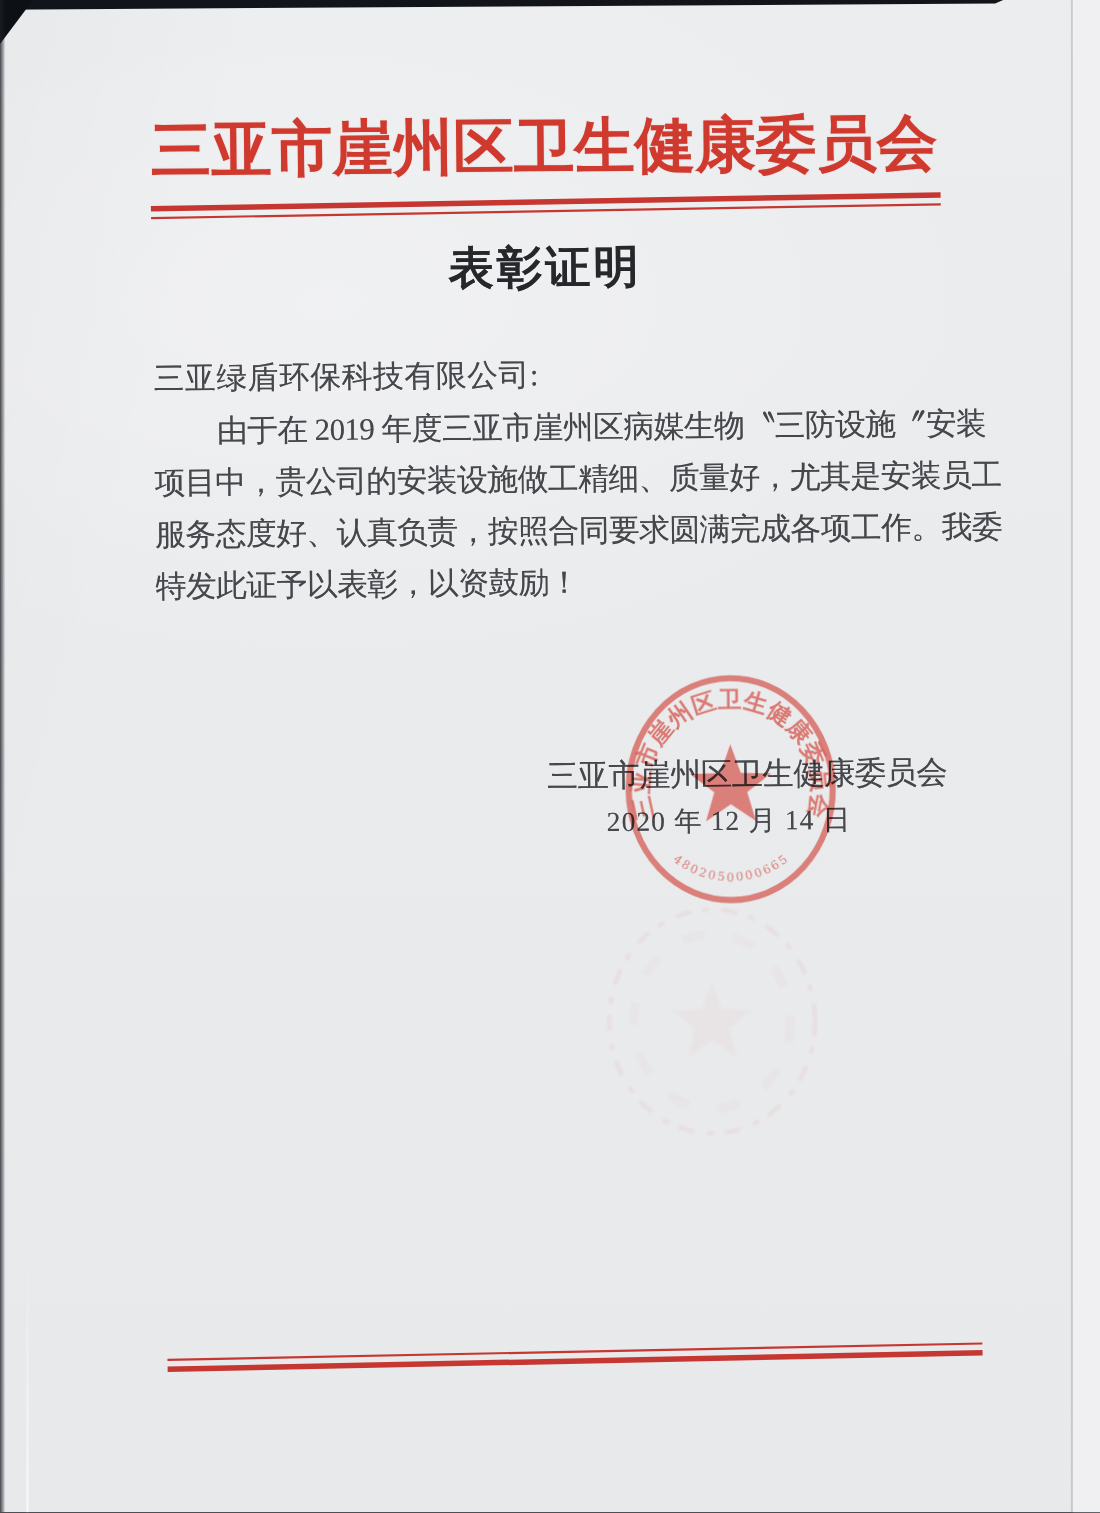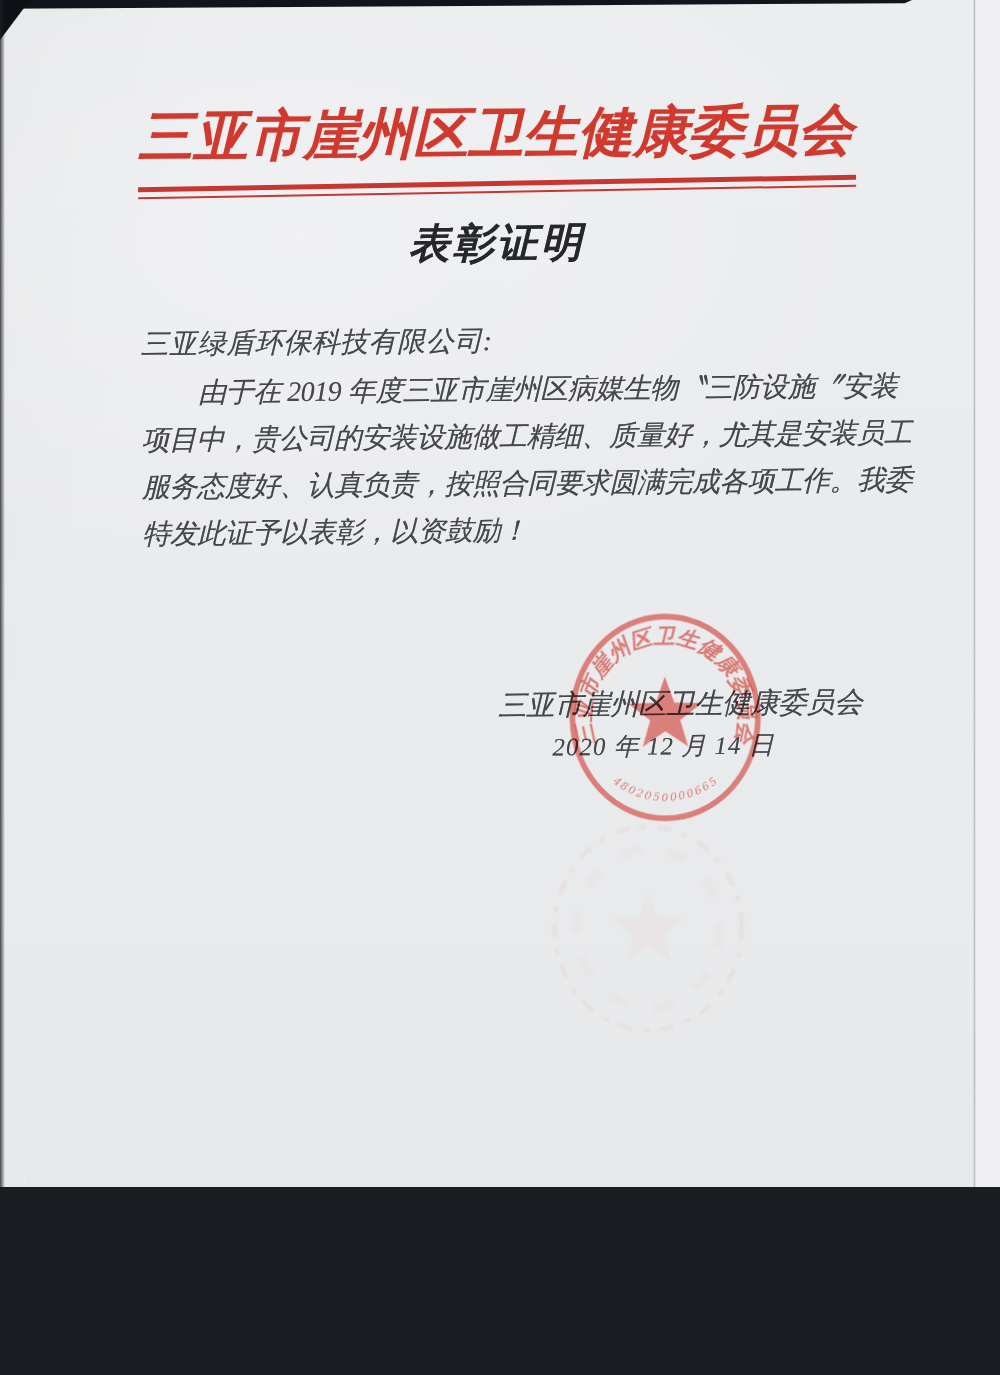--- a/index.html
+++ b/index.html
@@ -1,22 +1,21 @@
 <!DOCTYPE html>
 <html><head>
 <meta charset="utf-8">
 <style>
   html,body{margin:0;padding:0;background:#1a1d22;}
   .scan{
-    position:relative;width:1000px;height:1187px;overflow:hidden;
+    position:relative;width:1000px;height:1375px;overflow:hidden;
     background:
       linear-gradient(105deg, rgba(0,0,0,0.02) 0%, rgba(0,0,0,0) 18%),
       linear-gradient(to bottom, #ecedef 0%, #eaebed 45%, #e8e9eb 100%);
     font-family:"Liberation Serif","DejaVu Serif",serif;
-    font-style:italic;
   }
   
   .edge-top{position:absolute;left:0;top:0;width:912px;height:10px;background:#11151b;
     clip-path:polygon(0 0,100% 0,99.2% 32%,0 88%);}
   .edge-top-left{position:absolute;left:0;top:0;width:30px;height:40px;background:#0d1015;
     clip-path:polygon(0 0,100% 0,0 100%);}
   .edge-left{position:absolute;left:0;top:0;width:5px;height:1375px;
     background:linear-gradient(to right, rgba(28,31,36,0.8), rgba(28,31,36,0));}
   .edge-top-right{position:absolute;left:978px;top:0;width:22px;height:28px;background:#11151b;
     clip-path:polygon(18% 0,100% 0,100% 100%,70% 30%);}

